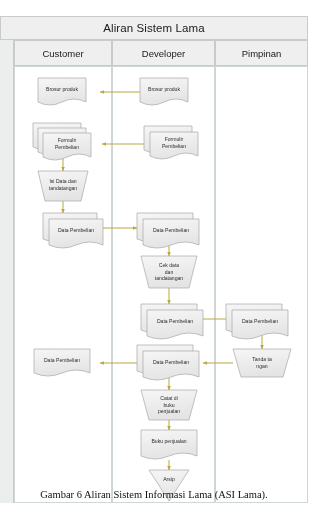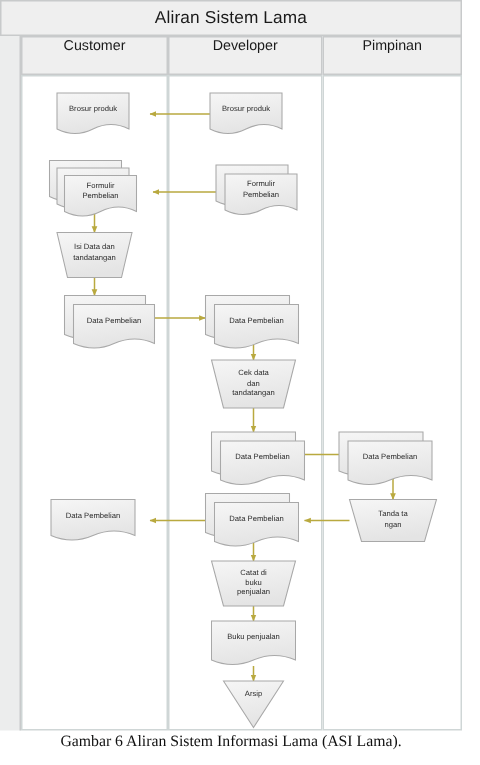--- a/index.html
+++ b/index.html
@@ -11,21 +11,21 @@
     width: 308px;
     height: 510px;
     font-family: "Liberation Sans", sans-serif;
     position: relative;
     overflow: hidden;
   }
 
   
   #figure {
     position: absolute;
-    left: 0; top: 0;
+    left: 0; top: 16px;
     width: 268px;
     height: 487px;
     box-sizing: border-box;
   }
 
   
   .gutter {
     position: absolute;
     left: 0; top: 0;
     width: 14px;
@@ -56,20 +56,21 @@
 
   
   .lane-head {
     position: absolute;
     top: 24px;
     height: 26px;
     background: #efefef;
     border: 1px solid #c8cacb;
     box-sizing: border-box;
     display: flex;
+    align-items: center;
     justify-content: center;
     font-size: 9.5px;
     color: #1a1a1a;
   }
   .lane-body {
     position: absolute;
     top: 50px;
     height: 437px;
     background: #ffffff;
     border: 1px solid #cfd6d6;

